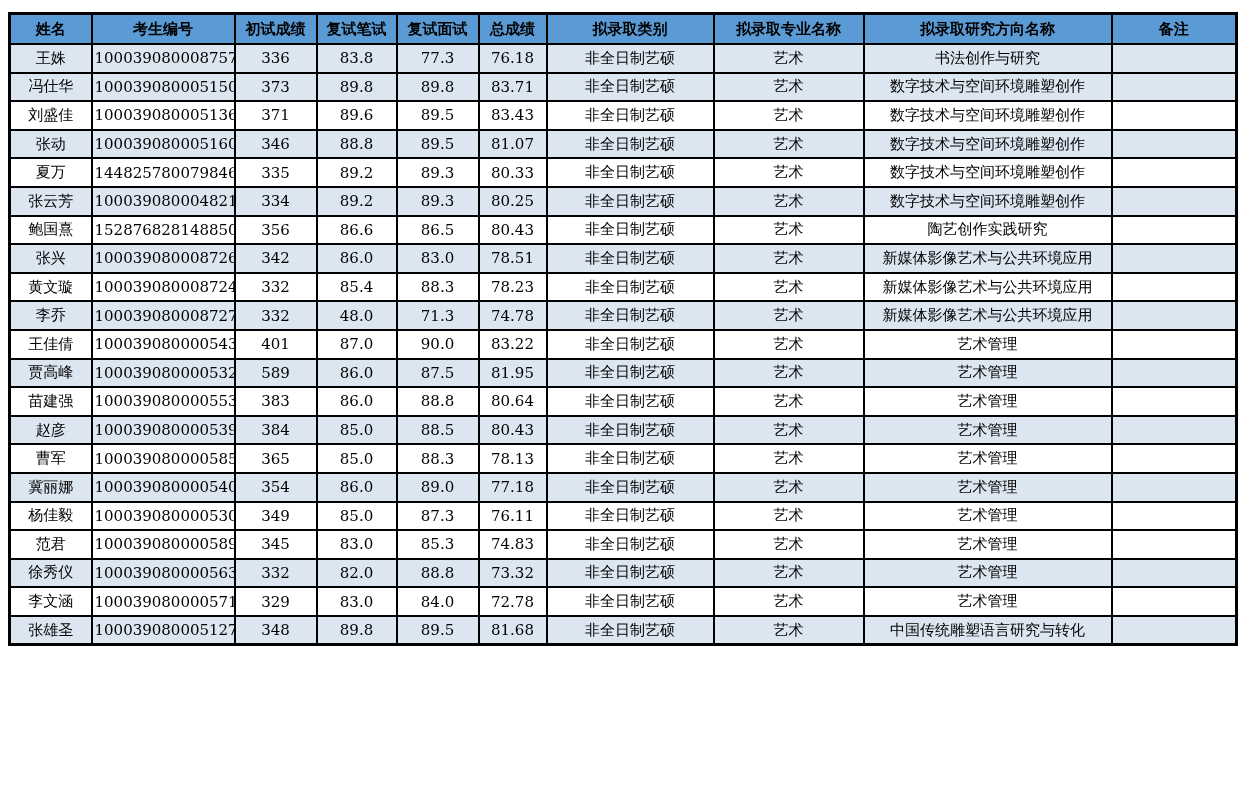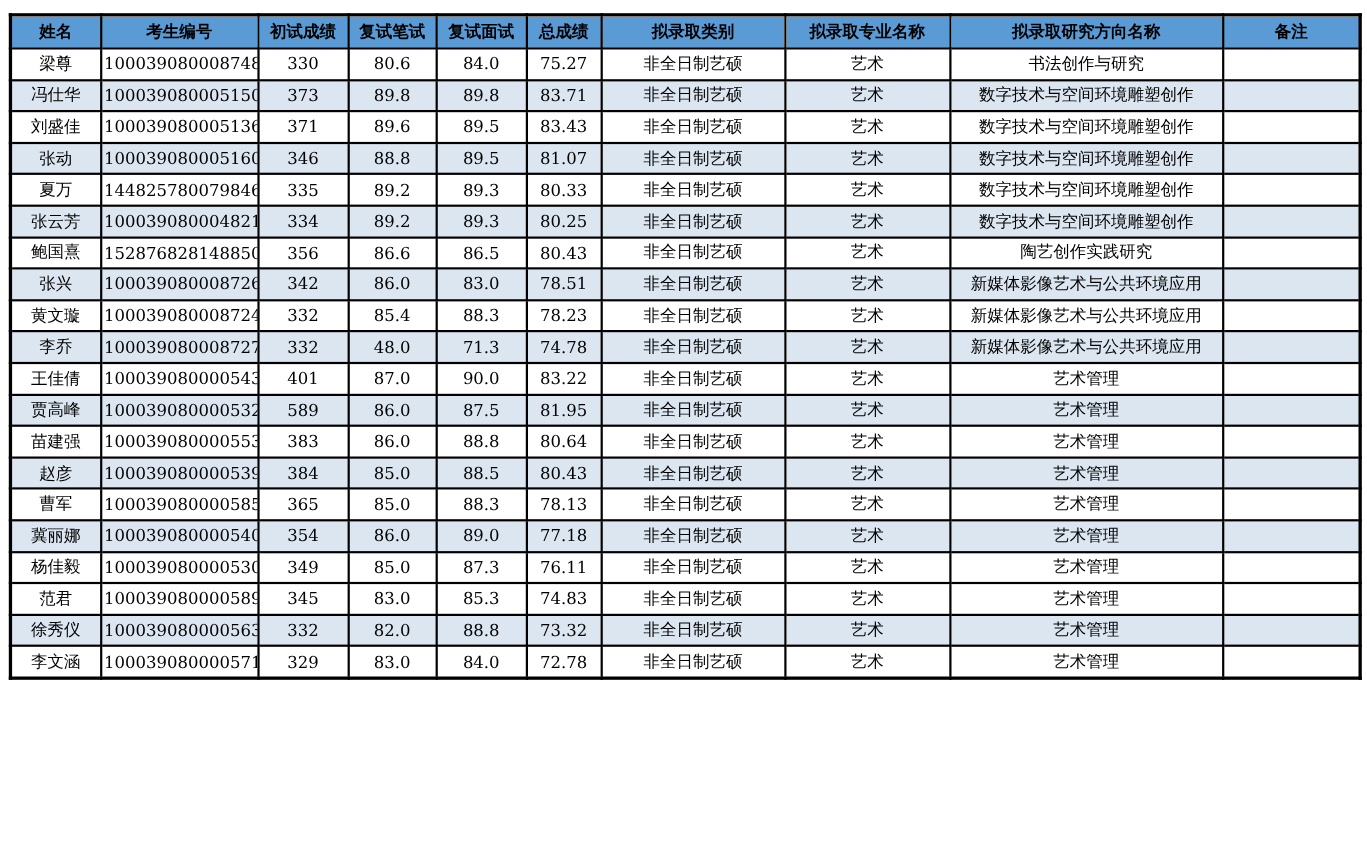--- a/index.html
+++ b/index.html
@@ -73,27 +73,27 @@
           <th>复试笔试</th>
           <th>复试面试</th>
           <th>总成绩</th>
           <th>拟录取类别</th>
           <th>拟录取专业名称</th>
           <th>拟录取研究方向名称</th>
           <th>备注</th>
         </tr>
     </thead>
     <tbody>
-        <tr>
-          <td>梁尊</td>
-          <td>100039080008748</td>
-          <td>330</td>
-          <td>80.6</td>
-          <td>84.0</td>
-          <td>75.27</td>
+        <tr class="alt">
+          <td>王姝</td>
+          <td>100039080008757</td>
+          <td>336</td>
+          <td>83.8</td>
+          <td>77.3</td>
+          <td>76.18</td>
           <td>非全日制艺硕</td>
           <td>艺术</td>
           <td>书法创作与研究</td>
           <td></td>
         </tr>
         <tr class="alt">
           <td>冯仕华</td>
           <td>100039080005150</td>
           <td>373</td>
           <td>89.8</td>
@@ -313,15 +313,27 @@
           <td>100039080000571</td>
           <td>329</td>
           <td>83.0</td>
           <td>84.0</td>
           <td>72.78</td>
           <td>非全日制艺硕</td>
           <td>艺术</td>
           <td>艺术管理</td>
           <td></td>
         </tr>
+        <tr class="alt">
+          <td>张雄圣</td>
+          <td>100039080005127</td>
+          <td>348</td>
+          <td>89.8</td>
+          <td>89.5</td>
+          <td>81.68</td>
+          <td>非全日制艺硕</td>
+          <td>艺术</td>
+          <td>中国传统雕塑语言研究与转化</td>
+          <td></td>
+        </tr>
       </tbody>
   </table>
 </div>
 
 </body></html>

